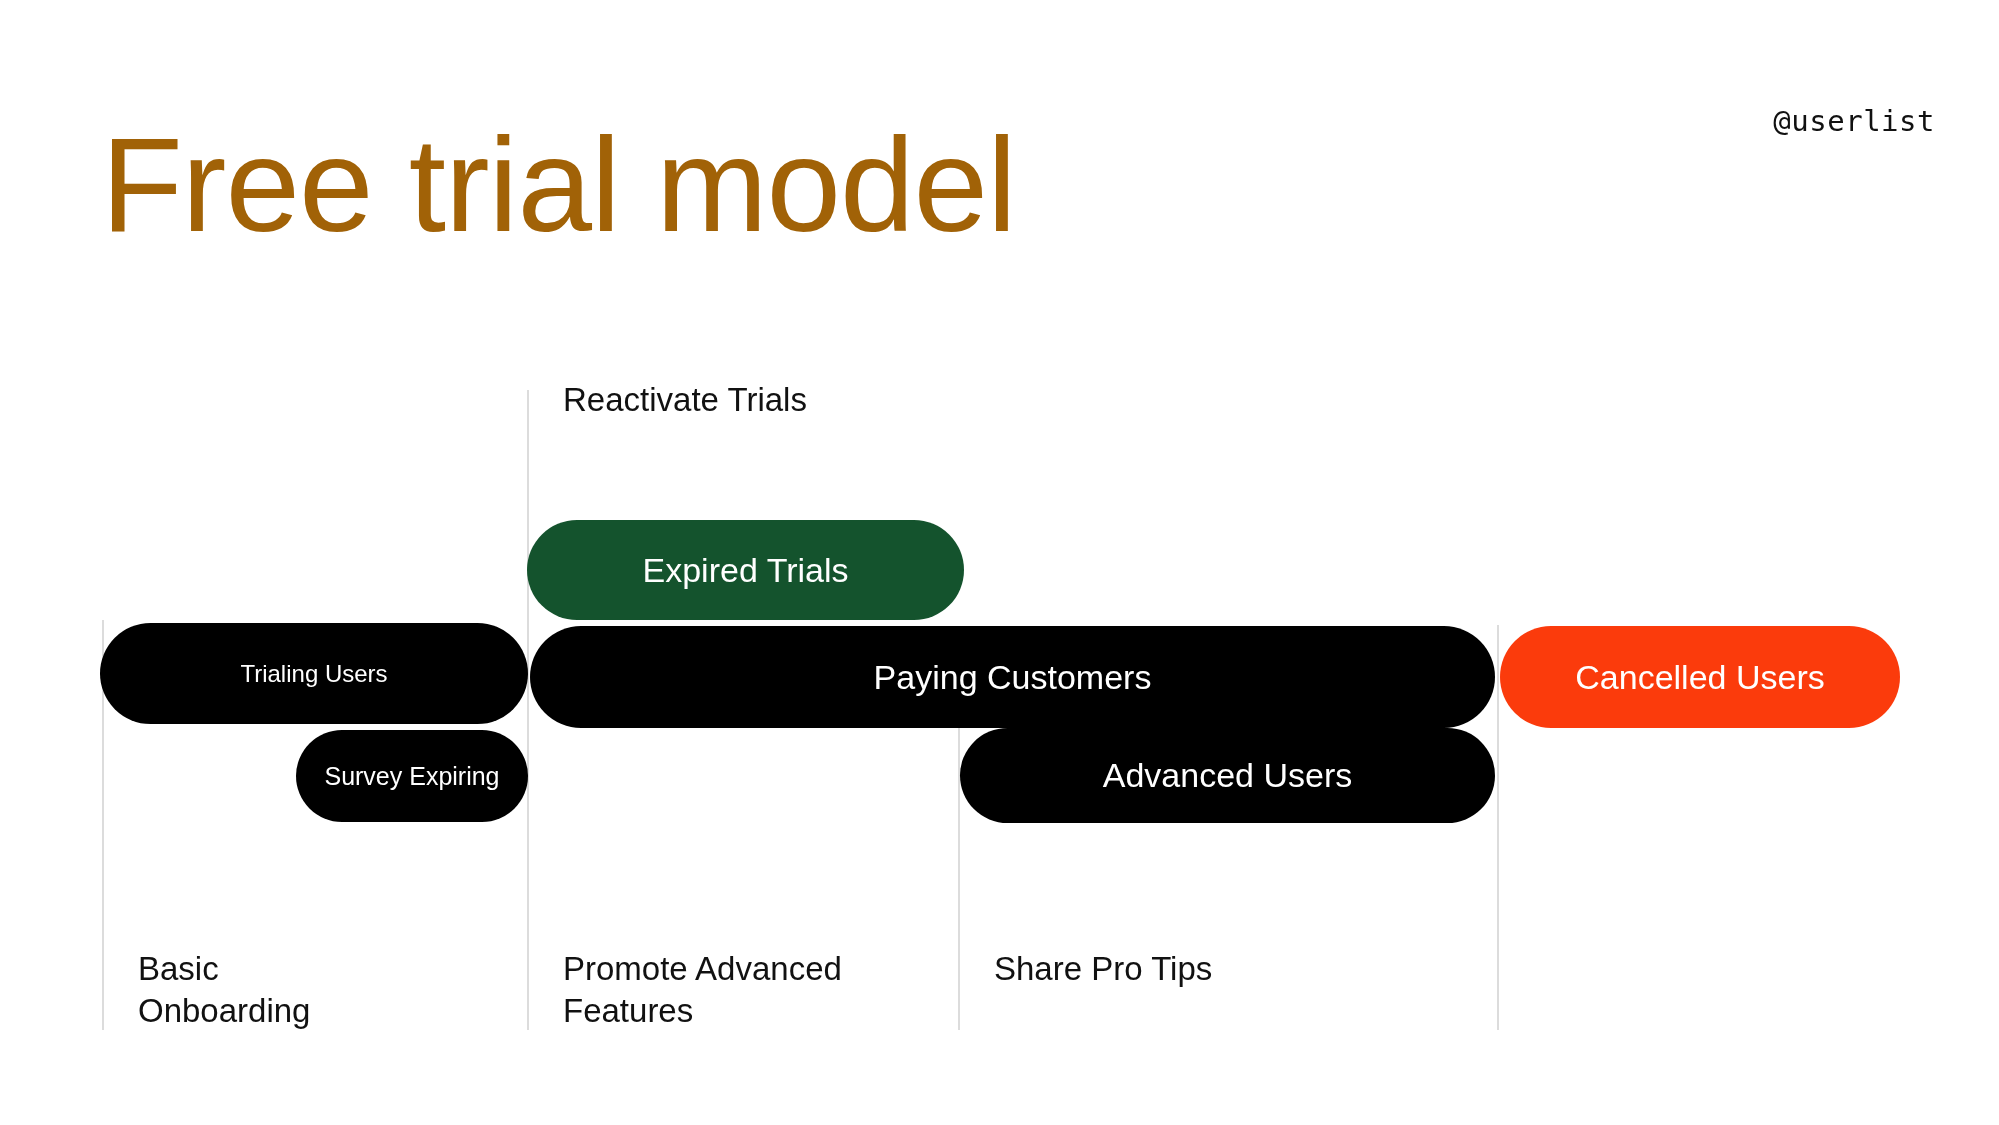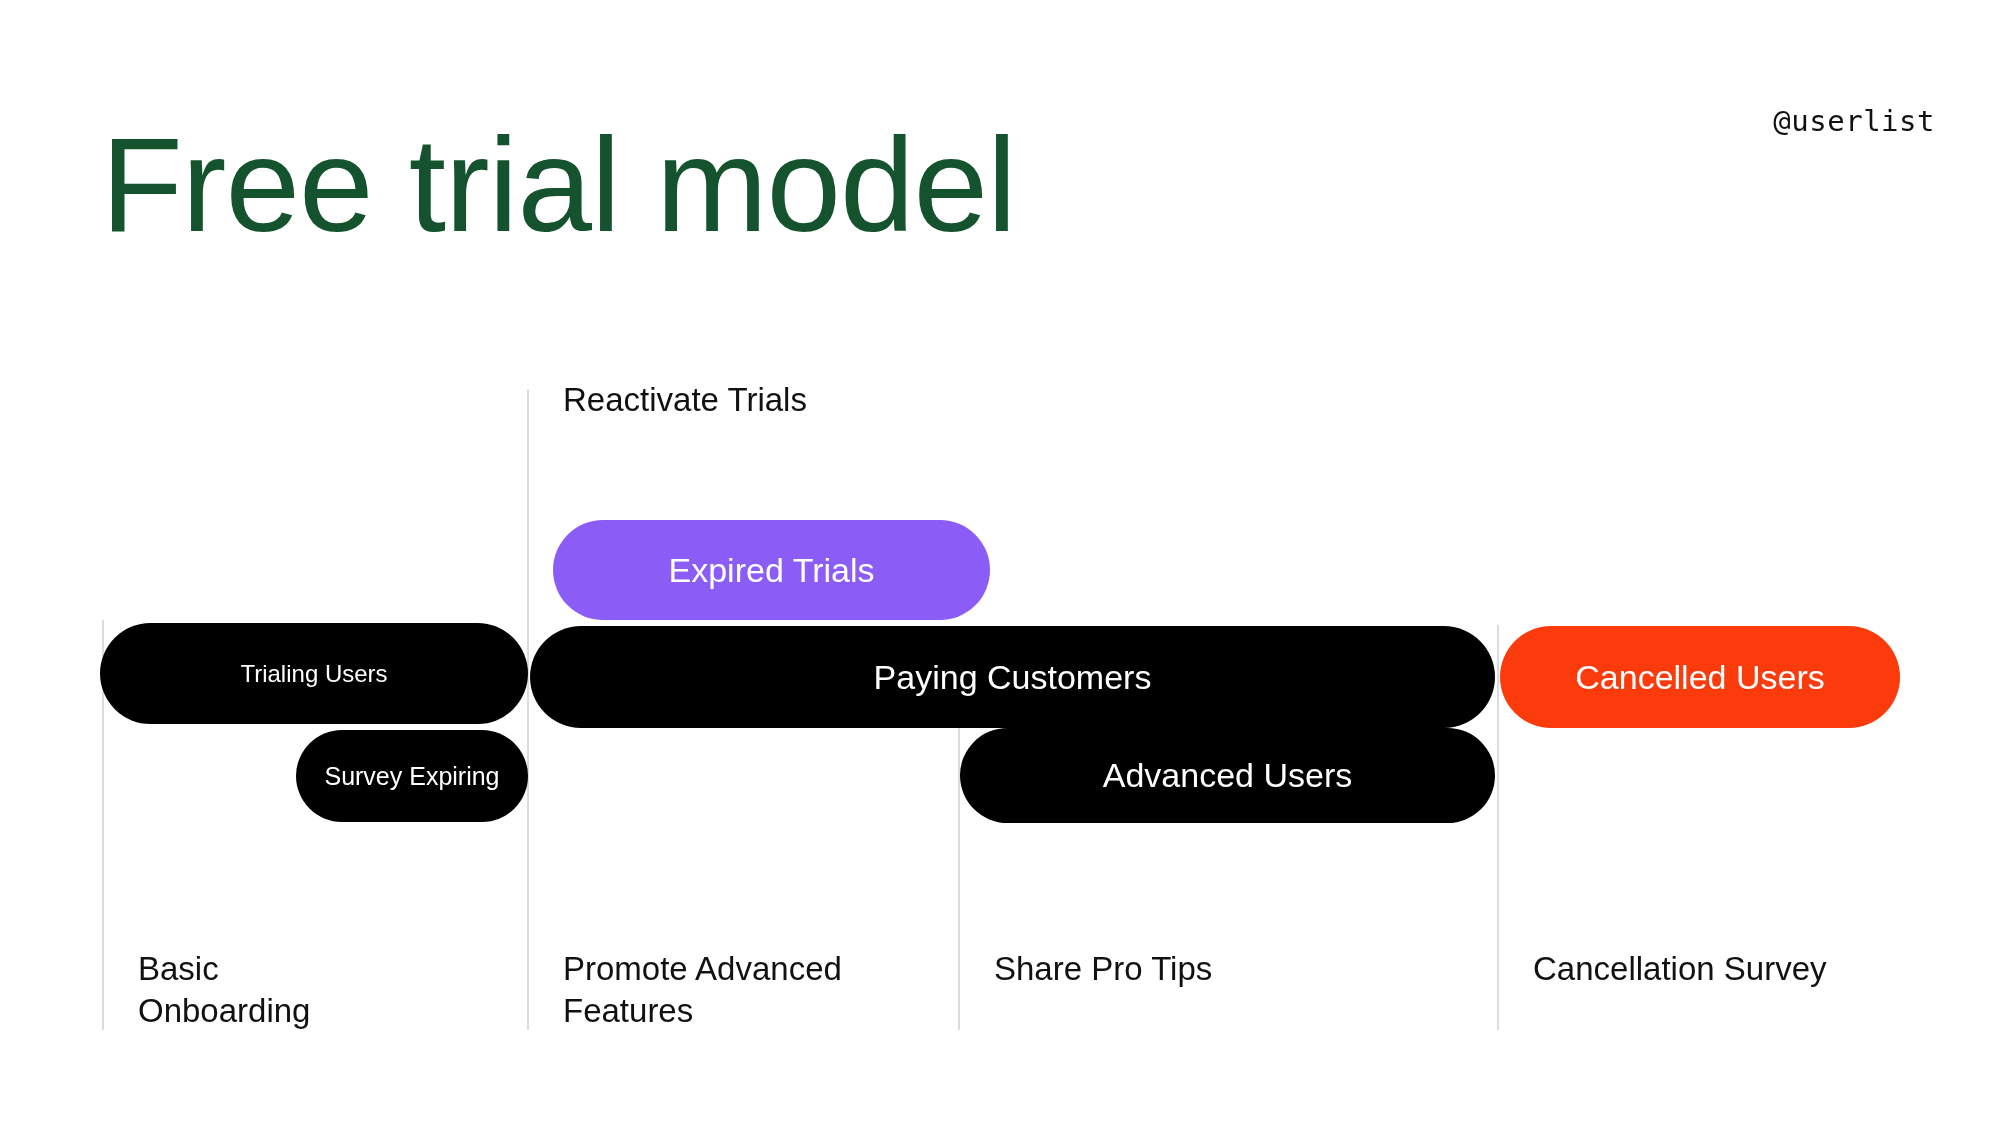--- a/index.html
+++ b/index.html
@@ -23,21 +23,21 @@
 
   
   .slide-title {
     position: absolute;
     left: 101px;
     top: 118px;
     font-size: 134px;
     line-height: 1.0;
     font-weight: 300;
     letter-spacing: -1px;
-    color: #14532d;
+    color: #a16207;
     white-space: nowrap;
   }
 
   .brand-handle {
     position: absolute;
     right: 64px;
     top: 104px;
     font-family: "DejaVu Sans Mono", "Liberation Mono", monospace;
     font-size: 29px;
     letter-spacing: 0.5px;
@@ -70,21 +70,21 @@
     box-sizing: border-box;
     white-space: nowrap;
   }
 
   .pill-label {
     display: block;
     pointer-events: none;
   }
 
   .pill.black { background: #000000; }
-  .pill.gray  { background: #8b5cf6; margin-left: 26px; }
+  .pill.gray  { background: #14532d; }
   .pill.orange{ background: #fb3b0c; }
 
   .stage-note {
     position: absolute;
     font-size: 33px;
     line-height: 1.28;
     color: #111111;
     font-weight: 400;
   }
 
@@ -147,19 +147,15 @@
     <div class="stage-note" style="left:563px; top:948px; width:370px;">
       <div>Promote Advanced</div>
       <div>Features</div>
     </div>
 
     <div class="stage-note" style="left:994px; top:948px; width:440px;">
       <div>Share Pro Tips</div>
       <div></div>
     </div>
 
-    <div class="stage-note" style="left:1533px; top:948px; width:440px;">
-      <div>Cancellation Survey</div>
-      <div></div>
-    </div>
 
   </div>
 </div>
 
 </body></html>

